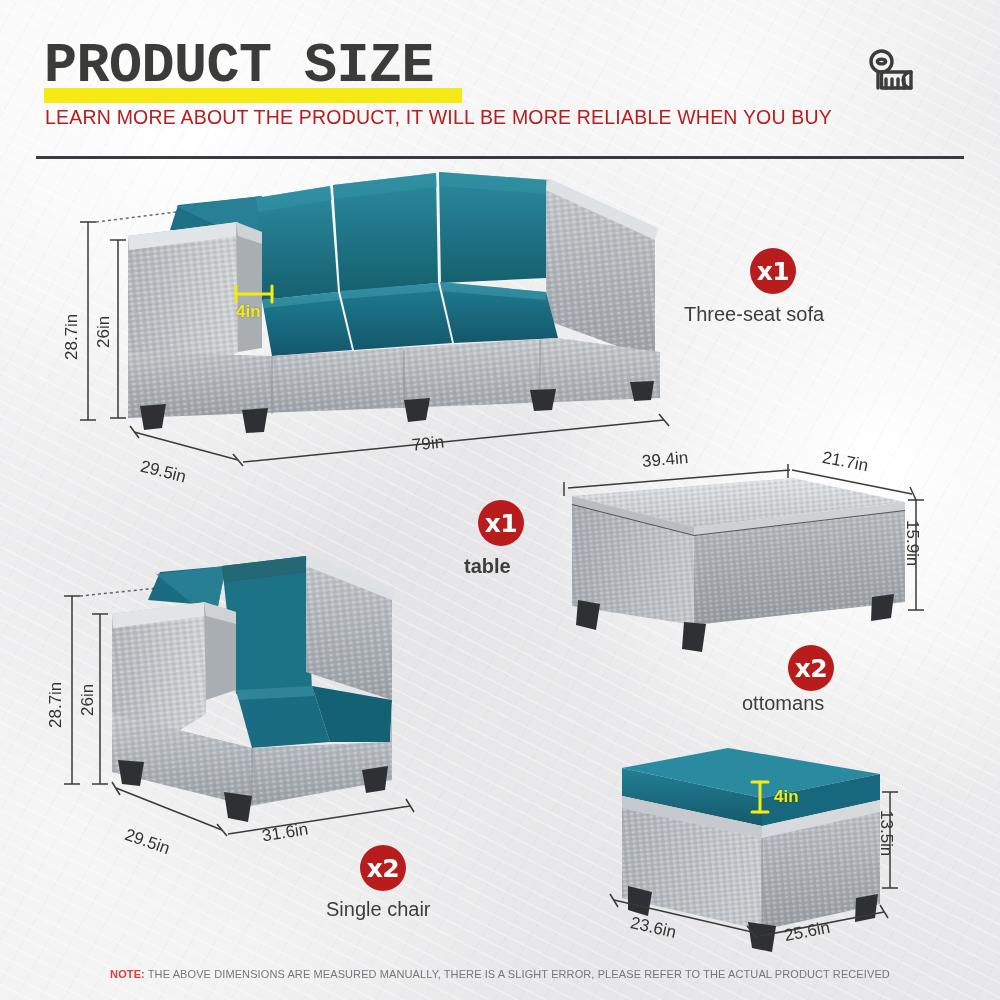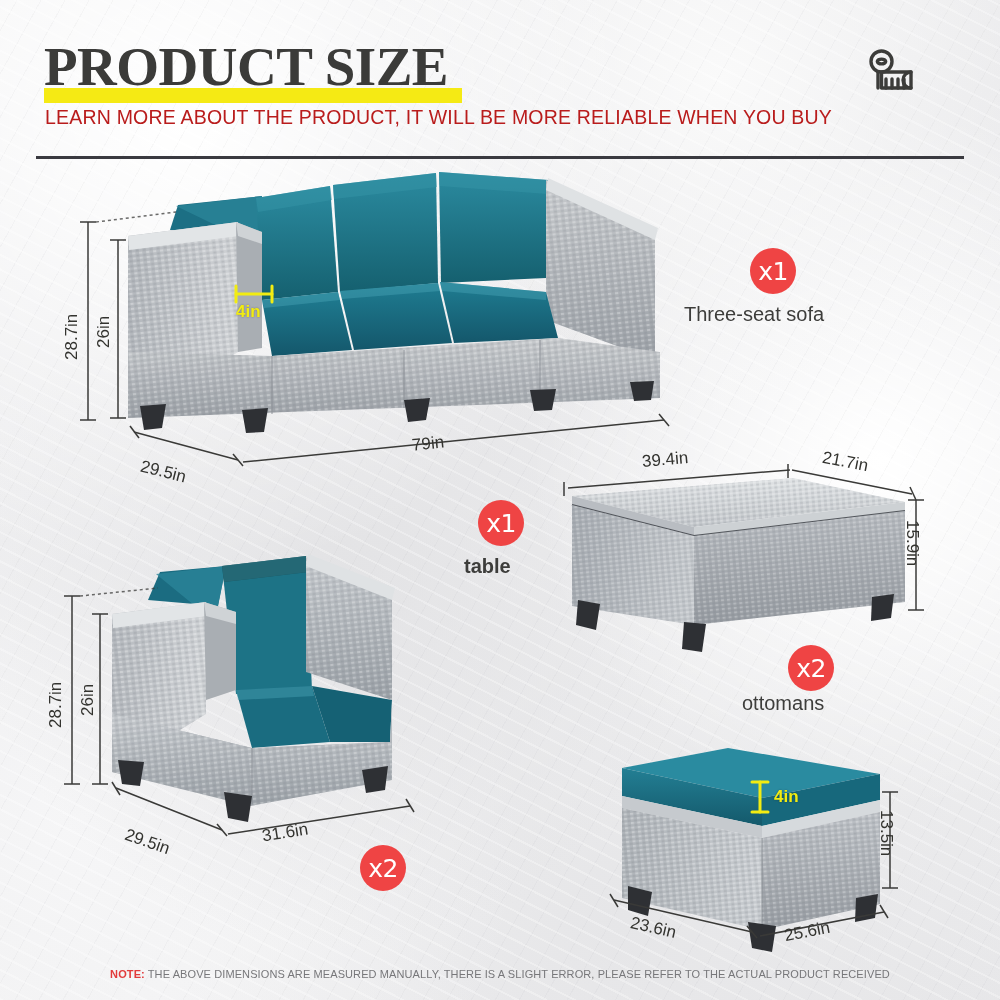--- a/index.html
+++ b/index.html
@@ -29,40 +29,40 @@
       repeating-linear-gradient(-61deg, rgba(170,170,175,.14) 0 1px, rgba(0,0,0,0) 1px 21px);
   }
   .layer{position:absolute;inset:0;}
 
   
   .title-wrap{position:absolute;left:44px;top:38px;}
   .title{
     position:relative;display:inline-block;
     font-size:55px;line-height:58px;font-weight:bold;
     letter-spacing:-0.5px;color:#3b3b39;z-index:2;
-    font-family:Liberation Serif, serif;
+    font-family:Liberation Mono, monospace;
   }
   .title-hl{
     position:absolute;left:44px;top:88px;width:418px;height:15px;
     background:#f5ea14;z-index:1;
   }
   .subtitle{
     position:absolute;left:45px;top:106px;
     font-size:19.5px;letter-spacing:.2px;color:#b91c1c;
     font-family:"Liberation Sans",sans-serif;
   }
   .divider{position:absolute;left:36px;top:156px;width:928px;height:3px;background:#3a3a40;}
 
   .tape-icon{position:absolute;left:866px;top:48px;width:54px;height:46px;}
 
   
   .badge{
     position:absolute;width:46px;height:46px;border-radius:50%;
-    background:#ef4444;color:#ffffff;
-    font-size:25px;font-weight:normal;
+    background:#b91c1c;color:#ffffff;
+    font-size:25px;font-weight:bold;
     display:flex;align-items:center;justify-content:center;
     font-family:"DejaVu Sans","Liberation Sans",sans-serif;
     letter-spacing:-.5px;
   }
   .caption{
     position:absolute;color:#3d3d3b;font-size:20px;
     font-family:"Liberation Sans",sans-serif;white-space:nowrap;
   }
 
   
@@ -336,20 +336,21 @@
       <line x1="406" y1="799" x2="414" y2="812"></line>
     </g>
   </svg>
 
   <div class="dim v" style="left:46px;top:728px;transform:rotate(-90deg);">28.7in</div>
   <div class="dim v" style="left:78px;top:716px;transform:rotate(-90deg);">26in</div>
   <div class="dim" style="left:124px;top:832px;transform:rotate(19deg);">29.5in</div>
   <div class="dim" style="left:262px;top:823px;transform:rotate(-9deg);">31.6in</div>
 
   <div class="badge" style="left:360px;top:845px;">x2</div>
+  <div class="caption" style="left:326px;top:898px;">Single chair</div>
 </div>
 
 <div class="layer">
   <svg width="1000" height="1000" viewBox="0 0 1000 1000" style="position:absolute;left:0;top:0;">
     <defs>
       <linearGradient id="oCush" x1="0" y1="0" x2="0" y2="1">
         <stop offset="0" stop-color="#237f94"></stop>
           <stop offset="1" stop-color="#14596b"></stop>
       </linearGradient>
       <linearGradient id="oSide" x1="0" y1="0" x2="1" y2="0">

